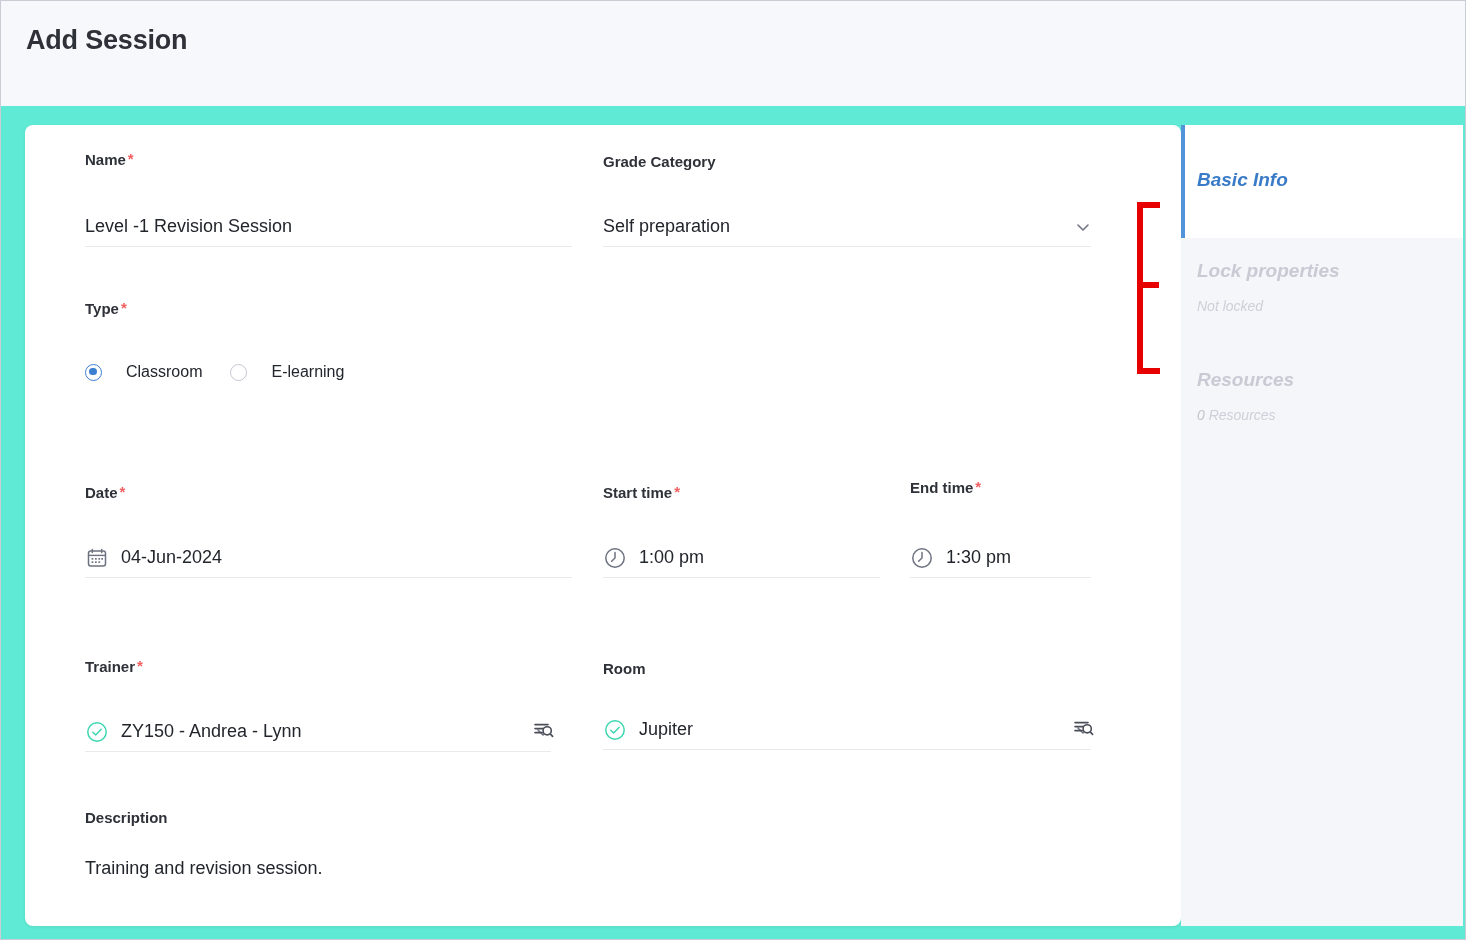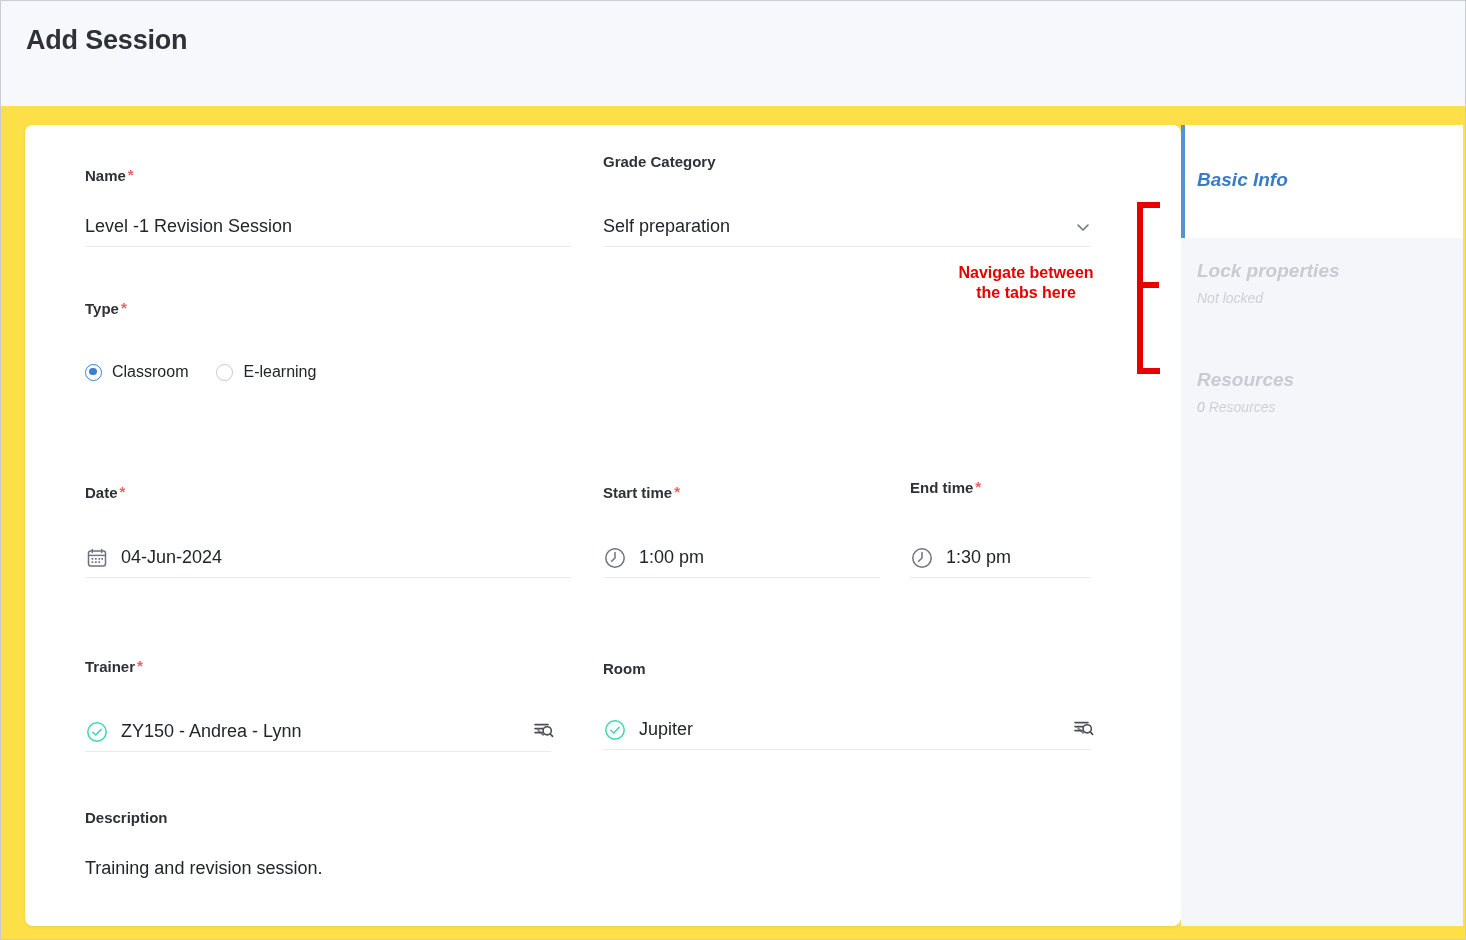--- a/index.html
+++ b/index.html
@@ -8,21 +8,21 @@
     width: 1466px;
     height: 940px;
     background: #ffffff;
     font-family: "Liberation Sans", sans-serif;
   }
 
   #app {
     position: relative;
     width: 1466px;
     height: 940px;
-    background: #fde047;
+    background: #5eead4;
     border: 1px solid #c9ccd4;
     overflow: hidden;
   }
 
   
   .page-header {
     position: absolute;
     left: 0; top: 0;
     width: 100%;
     height: 105px;
@@ -107,21 +107,21 @@
   
   .radio-group {
     position: absolute;
     display: flex;
     align-items: center;
     gap: 28px;
   }
   .radio-opt {
     display: flex;
     align-items: center;
-    gap: 10px;
+    gap: 24px;
     cursor: pointer;
   }
   .radio-dot {
     width: 17px;
     height: 17px;
     border-radius: 50%;
     border: 1.5px solid #c4c7d0;
     background: #fff;
     position: relative;
     flex: none;
@@ -178,21 +178,21 @@
   .tab-title {
     font-size: 19px;
     font-weight: bold;
     white-space: nowrap;
   }
   .side-tab.active .tab-title { color: #3a7bc8; }
   .side-tab.dim .tab-title { color: #c8cbd4; }
   .tab-sub {
     font-size: 14px;
     color: #cdd0d8;
-    margin-top: 8px;
+    margin-top: 16px;
     white-space: nowrap;
   }
   .tab-sub .count { color: #c2c5ce; }
 
   
   .annot-text {
     position: absolute;
     color: #e60000;
     font-size: 16px;
     font-weight: bold;
@@ -209,21 +209,21 @@
 <body>
 
 <div id="app">
 
   <div class="page-header">
     <div class="page-title">Add Session</div>
   </div>
 
   <div class="form-card">
 
-    <div class="field" style="left:60px; top:26px;margin-top:16px;">
+    <div class="field" style="left:60px; top:26px;">
       <span class="field-label">Name</span><span class="req">*</span>
     </div>
     <div class="field-value-row" style="left:60px; top:82px; width:487px;text-align:right;">
       <span class="field-text">Level -1 Revision Session</span>
     </div>
 
     <div class="field" style="left:578px; top:28px;">
       <span class="field-label">Grade Category</span>
     </div>
     <div class="field-value-row" style="left:578px; top:82px; width:488px;">
@@ -375,22 +375,20 @@
     <div class="side-tab dim" style="position:absolute; left:0; top:222px; width:282px; height:109px;">
       <div class="tab-title" style="padding-top:22px;">Resources</div>
       <div class="tab-sub">
         <span class="count">0</span>
         <span>Resources</span>
       </div>
     </div>
 
   </div>
 
-  <div class="annot-text" style="left:925px; top:262px; width:200px;">Navigate between
-the tabs here</div>
 
   <div class="bracket" style="left:1128px; top:198px; width:36px; height:180px;">
     <svg width="36" height="180" viewBox="0 0 36 180" fill="none">
       <path d="M28 6 L11 6 L11 172 L28 172" stroke="#e60000" stroke-width="6" stroke-linecap="square" stroke-linejoin="miter"></path>
       <path d="M11 86 L27 86" stroke="#e60000" stroke-width="6" stroke-linecap="square"></path>
     </svg>
   </div>
 
 </div>
 

